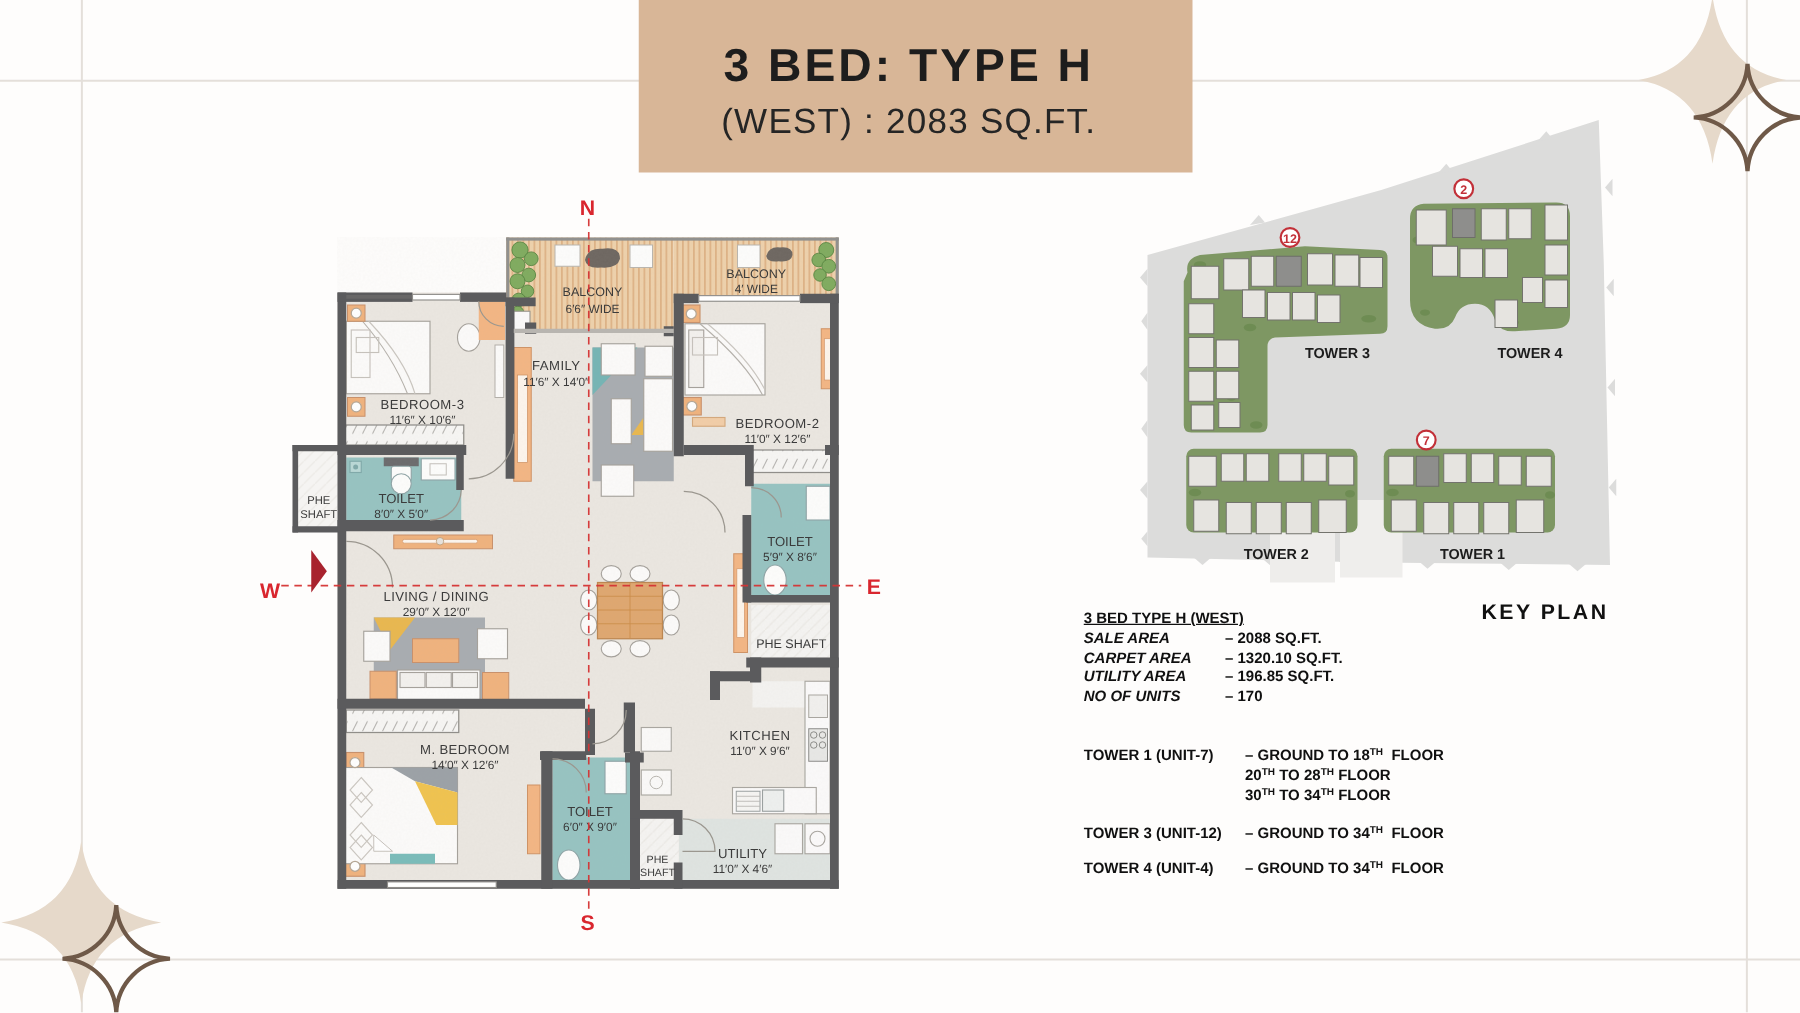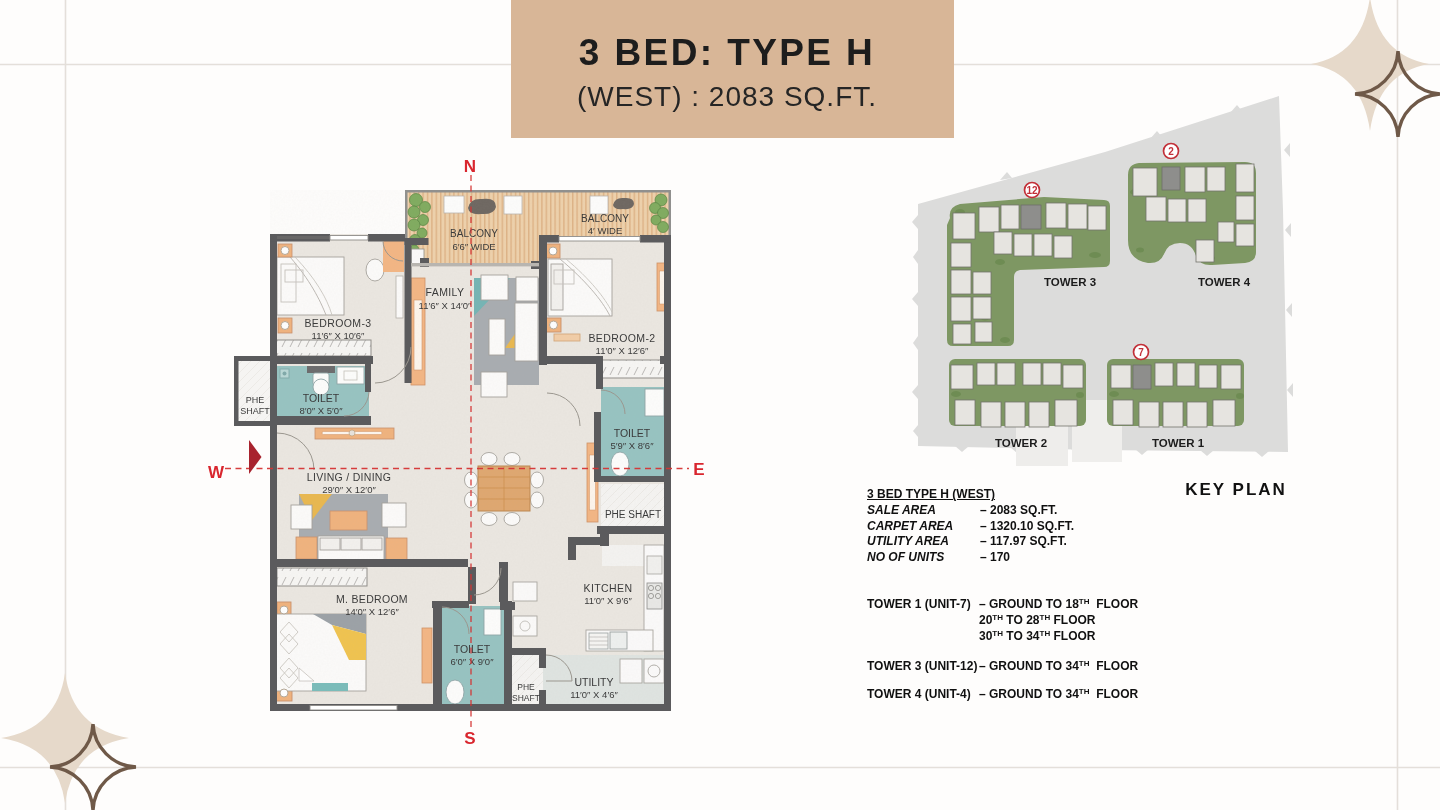--- a/index.html
+++ b/index.html
@@ -4,21 +4,21 @@
 <style>
 html,body{margin:0;padding:0;}
 body{width:1440px;height:810px;background:#fefdfc;font-family:"Liberation Sans",sans-serif;overflow:hidden;position:relative;}
 #stage{position:absolute;left:0;top:0;width:1184px;height:810px;}
 svg{position:absolute;left:0;top:0;}
 #specs{position:absolute;left:867px;top:487px;width:330px;color:#101010;font-size:12px;font-weight:bold;line-height:15.8px;}
 #specs .u{text-decoration:underline;}
 .row{display:flex;}
 .row .lab{width:113px;font-style:italic;}
 sup{font-size:8px;vertical-align:4px;line-height:0;}
-.twr{display:flex;}
+.twr{display:flex;gap:17px;}
 .twr .lab{width:112px;flex:none;}
 </style>
 </head>
 <body>
 <div id="stage">
 <svg width="1440" height="810" viewBox="0 0 1440 810">
 <defs>
 <filter id="tex" x="0" y="0" width="100%" height="100%">
 <feTurbulence type="fractalNoise" baseFrequency="0.55" numOctaves="2" result="n"></feTurbulence>
 <feColorMatrix in="n" type="matrix" values="0 0 0 0 0.45 0 0 0 0 0.42 0 0 0 0 0.38 0 0 0 0.07 0"></feColorMatrix>
@@ -481,29 +481,29 @@
 <text x="216" y="478">W</text>
 <text x="699" y="475">E</text>
 </g>
 </g>
 </svg>
 
 <div id="specs">
   <div class="u">3 BED TYPE H (WEST)</div>
   <div class="row">
         <span class="lab">SALE AREA</span>
-        <span>– 2083 SQ.FT.</span>
+        <span>– 2088 SQ.FT.</span>
       </div>
   <div class="row">
         <span class="lab">CARPET AREA</span>
         <span>– 1320.10 SQ.FT.</span>
       </div>
   <div class="row">
         <span class="lab">UTILITY AREA</span>
-        <span>– 117.97 SQ.FT.</span>
+        <span>– 196.85 SQ.FT.</span>
       </div>
   <div class="row">
         <span class="lab">NO OF UNITS</span>
         <span>– 170</span>
       </div>
   <div style="height:31px"></div>
   <div class="twr">
         <span class="lab">TOWER 1 (UNIT-7)</span>
         <span>– GROUND TO 18<sup>TH</sup>&nbsp; FLOOR<br>20<sup>TH</sup> TO 28<sup>TH</sup> FLOOR<br>30<sup>TH</sup> TO 34<sup>TH</sup> FLOOR</span>
       </div>

